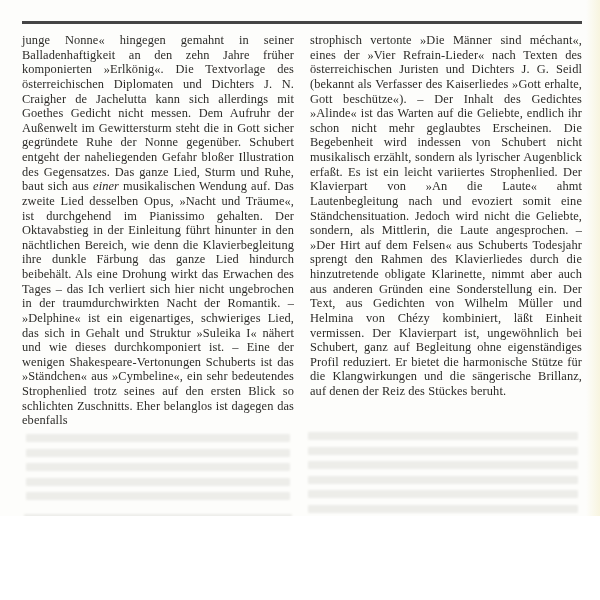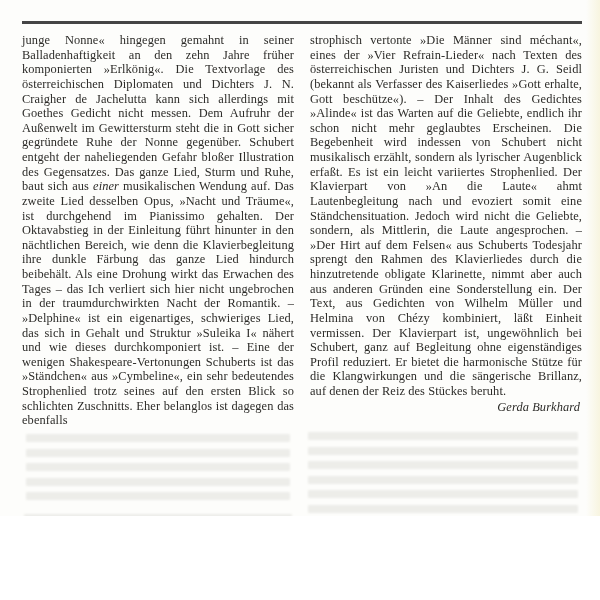--- a/index.html
+++ b/index.html
@@ -94,21 +94,20 @@
   <div class="rule-top"></div>
 
   <div class="columns">
 
     <div class="col">
       <p><span>junge Nonne« hingegen gemahnt in seiner Balladenhaftigkeit an den zehn Jahre früher komponierten »Erlkönig«. Die Textvorlage des österreichischen Diplomaten und Dichters J. N. Craigher de Jachelutta kann sich allerdings mit Goethes Gedicht nicht messen. Dem Aufruhr der Außenwelt im Gewittersturm steht die in Gott sicher gegründete Ruhe der Nonne gegenüber. Schubert entgeht der naheliegenden Gefahr bloßer Illustration des Gegensatzes. Das ganze Lied, Sturm und Ruhe, baut sich aus </span><span class="em-word">einer</span><span> musikalischen Wendung auf. Das zweite Lied desselben Opus, »Nacht und Träume«, ist durchgehend im Pianissimo gehalten. Der Oktavabstieg in der Einleitung führt hinunter in den nächtlichen Bereich, wie denn die Klavierbegleitung ihre dunkle Färbung das ganze Lied hindurch beibehält. Als eine Drohung wirkt das Erwachen des Tages – das Ich verliert sich hier nicht ungebrochen in der traumdurchwirkten Nacht der Romantik. – »Delphine« ist ein eigenartiges, schwieriges Lied, das sich in Gehalt und Struktur »Suleika I« nähert und wie dieses durchkomponiert ist. – Eine der wenigen Shakespeare-Vertonungen Schuberts ist das »Ständchen« aus »Cymbeline«, ein sehr bedeutendes Strophenlied trotz seines auf den ersten Blick so schlichten Zuschnitts. Eher belanglos ist dagegen das ebenfalls</span></p>
     </div>
 
     <div class="col">
       <p>strophisch vertonte »Die Männer sind méchant«, eines der »Vier Refrain-Lieder« nach Texten des österreichischen Juristen und Dichters J. G. Seidl (bekannt als Verfasser des Kaiserliedes »Gott erhalte, Gott beschütze«). – Der Inhalt des Gedichtes »Alinde« ist das Warten auf die Geliebte, endlich ihr schon nicht mehr geglaubtes Erscheinen. Die Begebenheit wird indessen von Schubert nicht musikalisch erzählt, sondern als lyrischer Augenblick erfaßt. Es ist ein leicht variiertes Strophenlied. Der Klavierpart von »An die Laute« ahmt Lautenbegleitung nach und evoziert somit eine Ständchensituation. Jedoch wird nicht die Geliebte, sondern, als Mittlerin, die Laute angesprochen. – »Der Hirt auf dem Felsen« aus Schuberts Todesjahr sprengt den Rahmen des Klavierliedes durch die hinzutretende obligate Klarinette, nimmt aber auch aus anderen Gründen eine Sonderstellung ein. Der Text, aus Gedichten von Wilhelm Müller und Helmina von Chézy kombiniert, läßt Einheit vermissen. Der Klavierpart ist, ungewöhnlich bei Schubert, ganz auf Begleitung ohne eigenständiges Profil reduziert. Er bietet die harmonische Stütze für die Klangwirkungen und die sängerische Brillanz, auf denen der Reiz des Stückes beruht.</p>
-      <div class="author-line">Gerda Burkhard</div>
     </div>
 
   </div>
 
   <div class="ghost ghost-left-a"></div>
   <div class="ghost ghost-left-b"></div>
   <div class="ghost ghost-right"></div>
 
   <div class="rule-bottom"></div>
 

